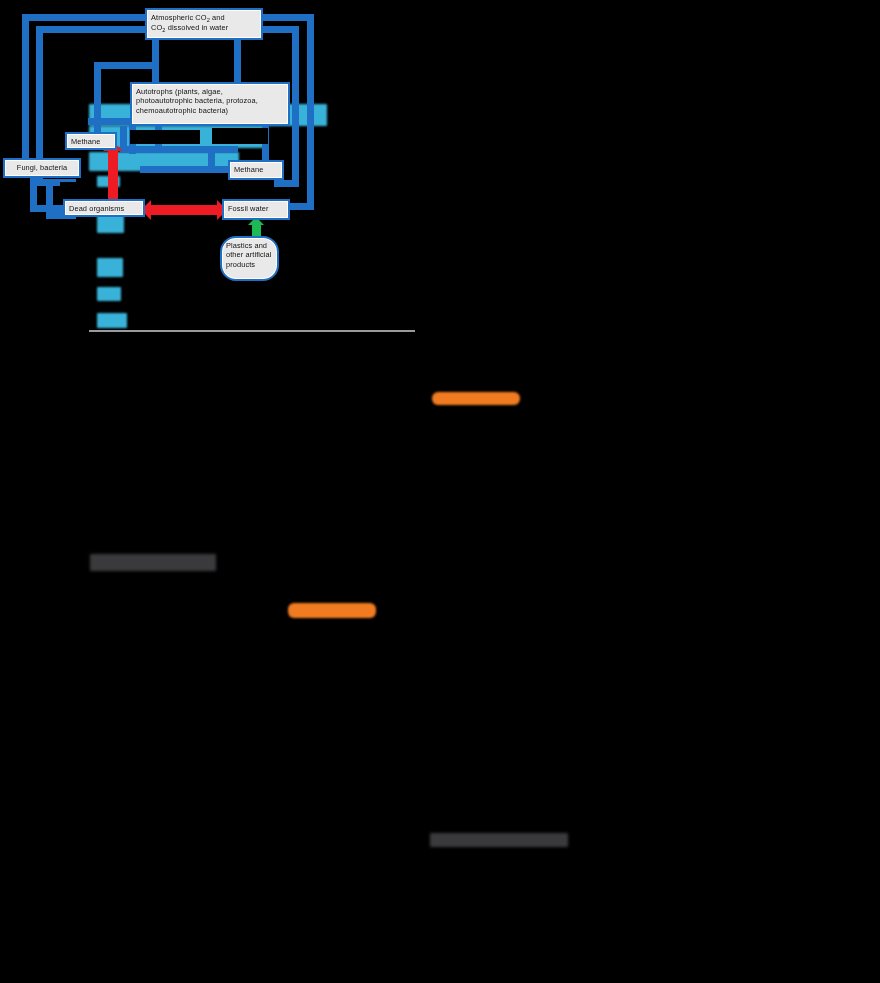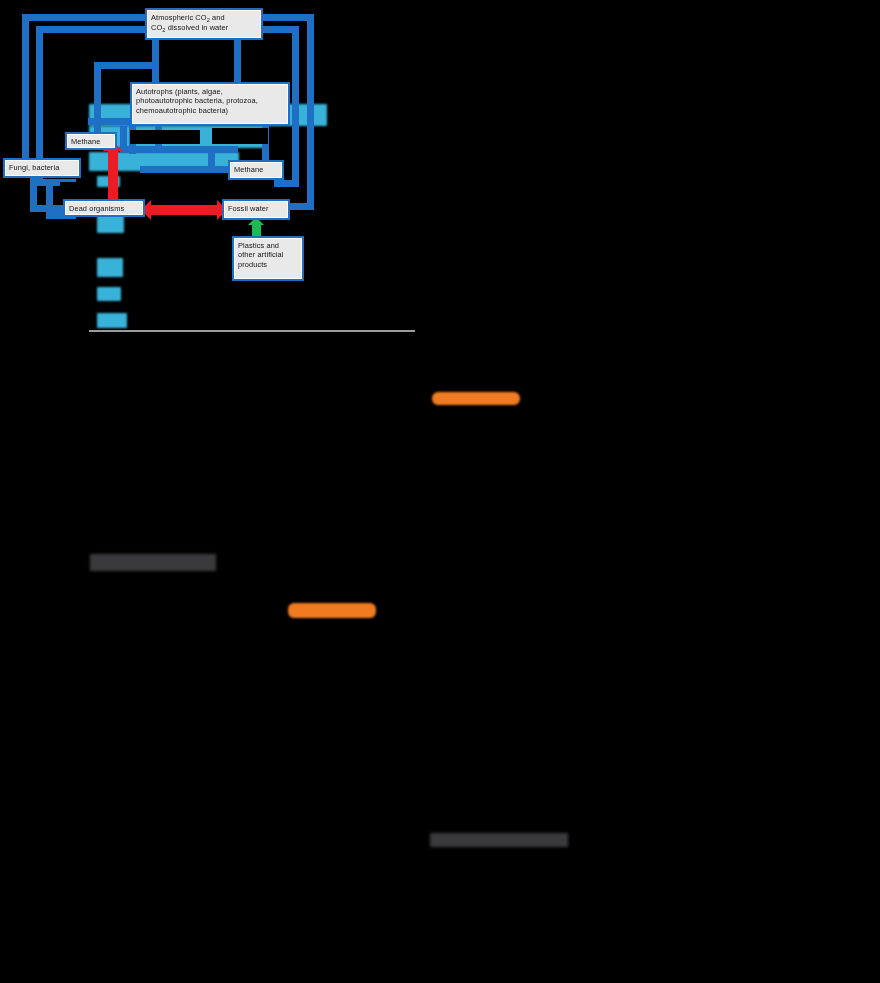--- a/index.html
+++ b/index.html
@@ -69,25 +69,25 @@
     letter-spacing:.1px;
     font-family:"Liberation Sans", sans-serif;
     z-index:6;
   }
   .node sub{ font-size:5.6px; vertical-align:baseline; position:relative; top:1.5px; }
 
   
   #n-atm     { left:145px; top:8px;   width:118px; height:32px; }
   #n-auto    { left:130px; top:82px;  width:160px; height:44px; }
   #n-methane { left:65px;  top:132px; width:52px;  height:18px; }
-  #n-fungi   { left:3px;   top:158px; width:78px;  height:20px; }
+  #n-fungi   { left:3px;   top:158px; width:78px;  height:20px;text-align:center; }
   #n-animals { left:228px; top:160px; width:56px;  height:20px; }
   #n-dead    { left:63px;  top:199px; width:82px;  height:18px; }
   #n-fossil  { left:222px; top:199px; width:68px;  height:21px; }
-  #n-plastic { left:232px; top:236px; width:72px;  height:45px; }
+  #n-plastic { left:220px; top:236px; width:59px;  height:45px;border-radius:16px; }
 
   
   .arrow-red{ position:absolute; background:#ED1C24; z-index:5; }
   .arrow-red:before,.arrow-red:after{ content:""; position:absolute; width:0;height:0; }
 
   #ar-v{ left:108px; top:150px; width:10px; height:50px; }
   #ar-v:before{ left:-5px; top:-8px; border-left:10px solid transparent;border-right:10px solid transparent;border-bottom:9px solid #ED1C24; }
   #ar-v:after { left:-5px; bottom:-8px; border-left:10px solid transparent;border-right:10px solid transparent;border-top:9px solid #ED1C24; }
 
   #ar-h{ left:150px; top:205px; width:68px; height:10px; }

